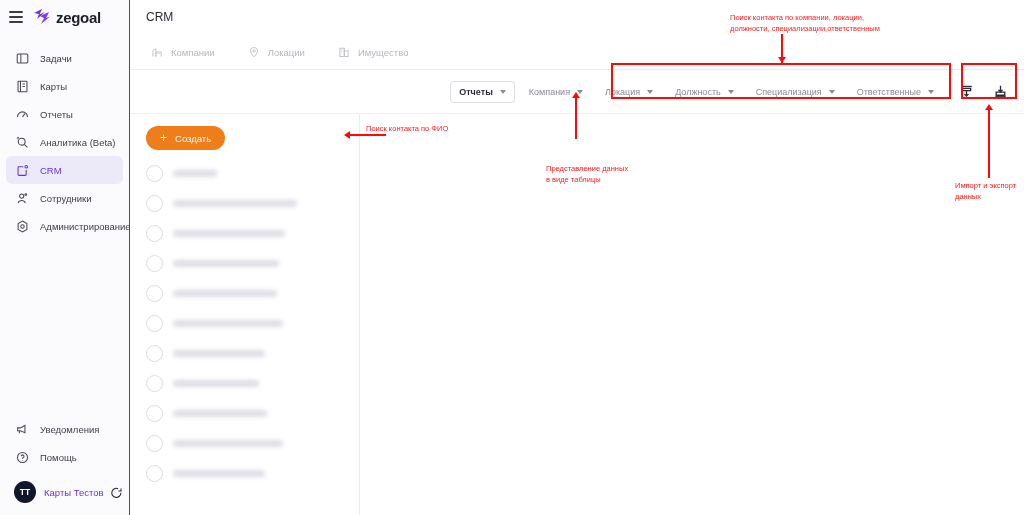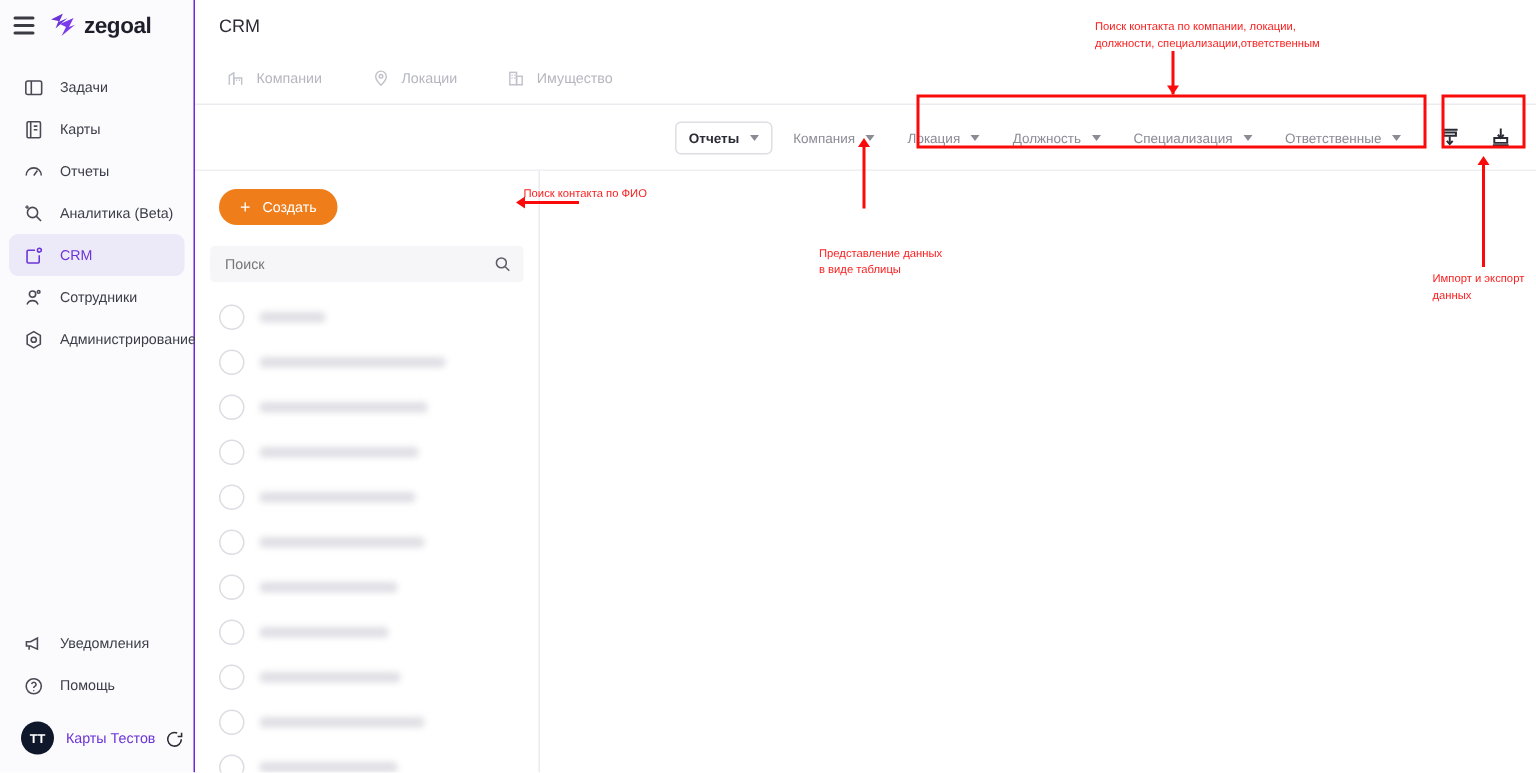--- a/index.html
+++ b/index.html
@@ -362,31 +362,20 @@
 
     <div class="content">
       <div class="list-col">
         <div class="create-wrap">
           <button class="create-btn">
             <span class="create-plus">+</span>
             <span>Создать</span>
           </button>
         </div>
 
-        <div class="search-wrap">
-          <div class="search-box">
-            <input class="search-input" type="text" placeholder="Поиск" style="">
-            <span class="search-ico">
-              <svg width="12" height="12" viewBox="0 0 16 16" fill="none" stroke="currentColor" stroke-width="1.4">
-                <circle cx="7" cy="7" r="4.4"></circle>
-                  <line x1="10.4" y1="10.4" x2="14" y2="14"></line>
-              </svg>
-            </span>
-          </div>
-        </div>
 
         <div class="contact-list" id="contact-list">
             <div class="contact-row">
               <span class="c-avatar"></span>
               <span class="c-name" style="width: 44px;"></span>
             </div>
             <div class="contact-row">
               <span class="c-avatar"></span>
               <span class="c-name" style="width: 124px;"></span>
             </div>
@@ -443,21 +432,21 @@
     <div class="anno-text" style="left:730px; top:12px;">Поиск контакта по компании, локации,
 должности, специализации,ответственным</div>
     <div class="anno-line" style="left:781px; top:34px; width:1.6px; height:29px;"></div>
     <div class="anno-arrow arrow-down" style="left:778px; top:57px;"></div>
 
     <div class="anno-text" style="left:546px; top:143px;margin-top:20px;">Представление данных
 в виде таблицы</div>
     <div class="anno-line" style="left:575px; top:97px; width:1.6px; height:42px;"></div>
     <div class="anno-arrow arrow-up" style="left:572px; top:92px;"></div>
 
-    <div class="anno-text" style="left:349px; top:123px;">Поиск контакта по ФИО</div>
+    <div class="anno-text" style="left:366px; top:123px;">Поиск контакта по ФИО</div>
     <div class="anno-line" style="left:349px; top:134px; width:37px; height:1.6px;"></div>
     <div class="anno-arrow arrow-left" style="left:344px; top:131px;"></div>
 
     <div class="anno-text" style="left:955px; top:180px;">Импорт и экспорт
 данных</div>
     <div class="anno-line" style="left:988px; top:110px; width:1.6px; height:68px;"></div>
     <div class="anno-arrow arrow-up" style="left:985px; top:104px;"></div>
   </div>
 
 </div>

